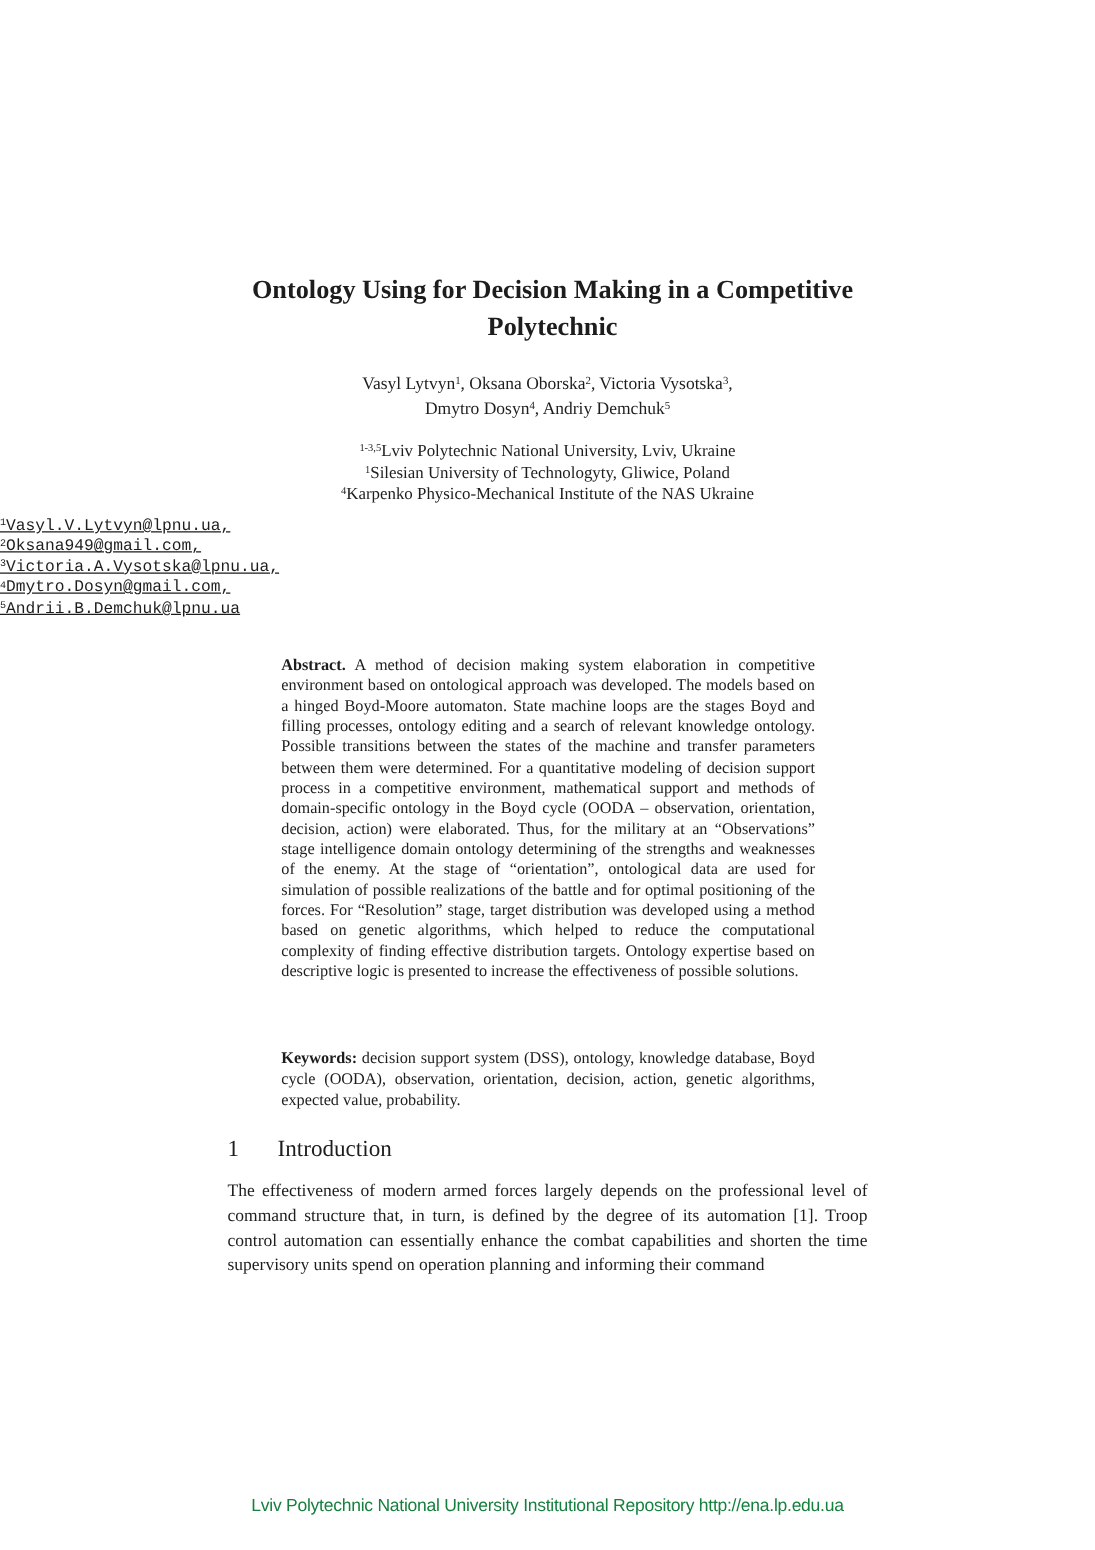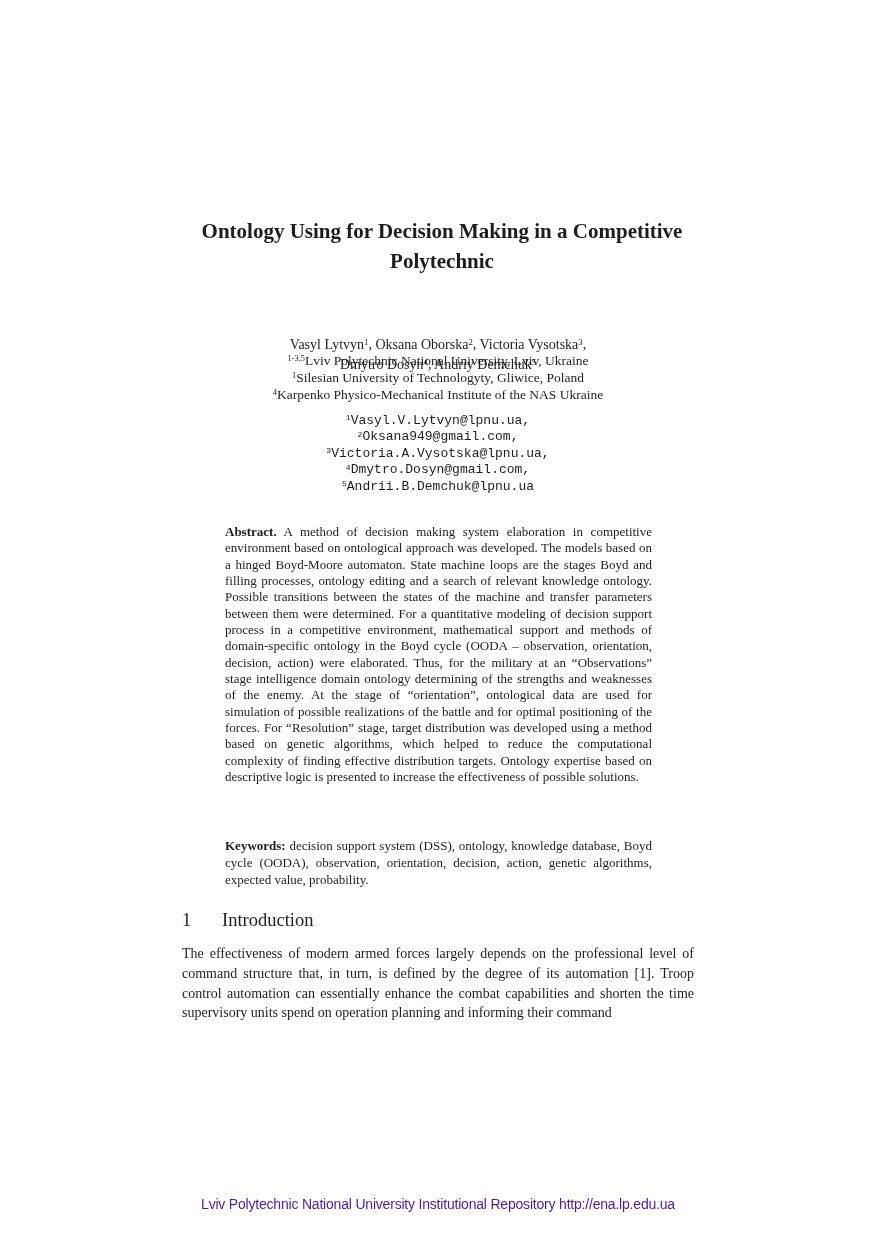--- a/index.html
+++ b/index.html
@@ -30,40 +30,39 @@
     line-height: 30px;
   }
   .authors {
     position: absolute;
     top: 298px;
     left: 0;
     width: 100%;
     text-align: center;
     font-size: 14px;
     line-height: 20px;
-    margin-top: 37px;
   }
   .affiliations {
     position: absolute;
     top: 352px;
     left: 0;
     width: 100%;
     text-align: center;
     font-size: 13.5px;
     line-height: 17px;
   }
   .emails {
     position: absolute;
     top: 413px;
     left: 0;
     width: 100%;
-    text-align: center;
     font-family: "Liberation Mono", "DejaVu Sans Mono", monospace;
     font-size: 13px;
     line-height: 16.4px;
+    text-decoration: underline;
   }
   .abstract {
     position: absolute;
     top: 524px;
     left: 225px;
     width: 427px;
     font-size: 13px;
     line-height: 16.35px;
     text-align: justify;
   }
@@ -99,21 +98,21 @@
   }
   .footer {
     position: absolute;
     top: 1196px;
     left: 0;
     width: 100%;
     text-align: center;
     font-family: "Liberation Sans", sans-serif;
     font-size: 14px;
     letter-spacing: -0.2px;
-    color: #4c1d95;
+    color: #15803d;
   }
 </style>
 </head>
 <body>
 
 <div class="page">
 
   <div class="title">
     <div>Ontology Using for Decision Making in a Competitive</div>
     <div>Polytechnic</div>

